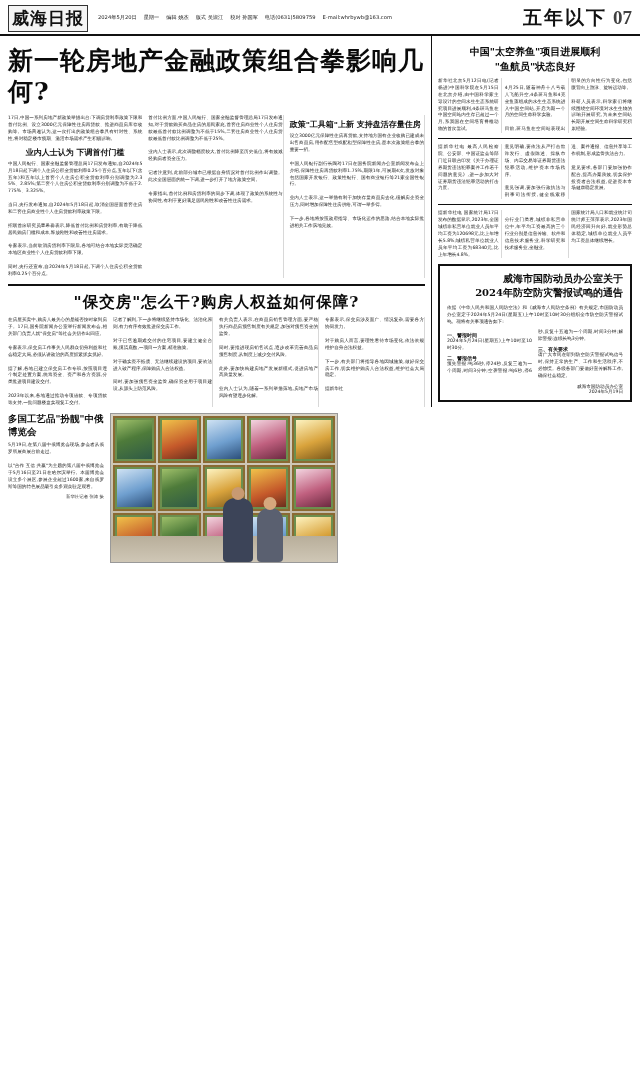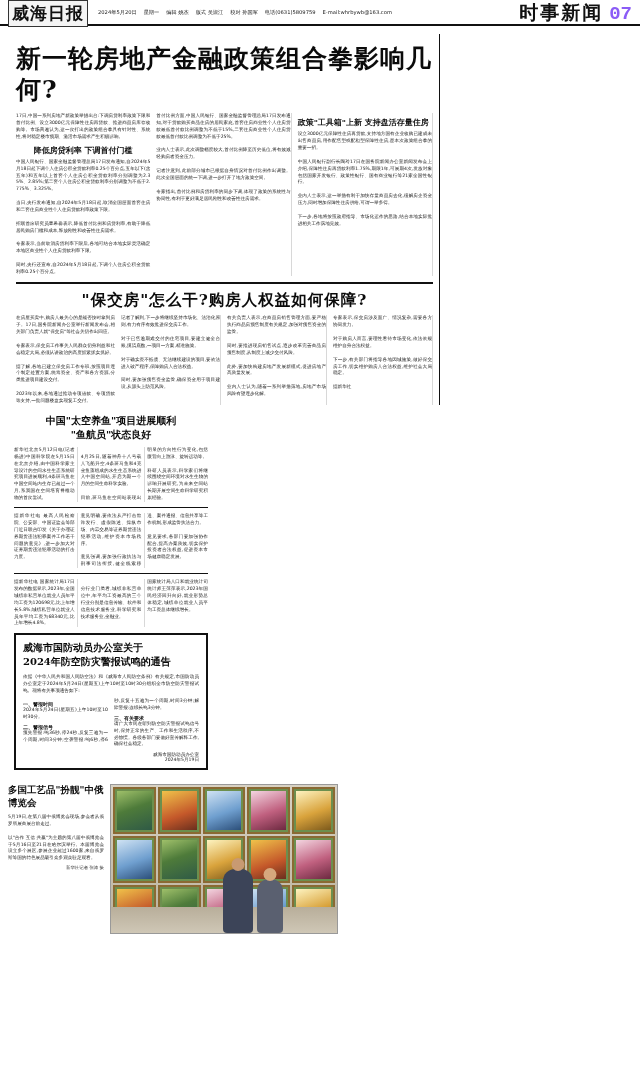--- a/index.html
+++ b/index.html
@@ -15,21 +15,21 @@
     background: #ffffff;
     overflow: hidden;
   }
 
   
   .masthead {
     display: flex;
     align-items: center;
     padding: 6px 8px 4px 8px;
     border-bottom: 2px solid #111;
-    height: 26px;
+    height: 36px;
   }
   .logo {
     font-family: "DejaVu Serif", "Liberation Serif", serif;
     font-weight: bold;
     font-size: 17px;
     letter-spacing: 1px;
     color: #111;
     padding: 1px 3px;
     border: 1px solid #333;
     white-space: nowrap;
@@ -51,43 +51,42 @@
     gap: 6px;
   }
   .mast-section {
     font-family: "DejaVu Serif", "Liberation Serif", serif;
     font-size: 19px;
     font-weight: bold;
     color: #111;
     letter-spacing: 2px;
   }
   .mast-page {
-    font-family: Liberation Mono, monospace;
+    font-family: Liberation Serif, serif;
     font-size: 19px;
     font-weight: bold;
-    color: #8b5cf6;
+    color: #404040;
   }
 
   
   .body-text {
     font-size: 4.6px;
     line-height: 1.5;
     text-align: justify;
     color: #1a1a1a;
     font-family: "DejaVu Sans", "Liberation Sans", sans-serif;
     word-break: break-all;
   }
 
   .col-rule { border-right: 1px solid #d8d8d8; }
 
   
   .content {
     display: flex;
-    padding: 8px;
-    flex-direction: column;
+    padding: 0;
   }
   .left-zone {
     width: 432px;
     padding: 6px 6px 0 8px;
     border-right: 1px solid #111;
   }
   .right-zone {
     width: 208px;
     padding: 6px 8px 0 6px;
   }
@@ -223,21 +222,21 @@
 
   
   .notice {
     border: 2px solid #111;
     padding: 6px 7px 6px 7px;
     margin-top: 6px;
   }
   .notice-title {
     font-family: "DejaVu Serif", "Liberation Serif", serif;
     font-weight: bold;
-    text-align: left;
+    text-align: right;
     font-size: 10px;
     line-height: 1.4;
     color: #0b0b0b;
     margin-bottom: 5px;
   }
   .notice-sign {
     font-size: 4.6px;
     text-align: right;
     margin-top: 4px;
     color: #222;
@@ -260,36 +259,36 @@
     <div class="mast-meta">
       <span>2024年5月20日</span>
       <span>星期一</span>
       <span>编辑 姚杰</span>
       <span>版式 吴淑江</span>
       <span>校对 孙国军</span>
       <span>电话(0631)5809759</span>
       <span>E-mail:whrbywb@163.com</span>
     </div>
     <div class="mast-right">
-      <span class="mast-section">时事新闻</span>
+      <span class="mast-section">五年以下</span>
       <span class="mast-page">07</span>
     </div>
   </div>
 
   <div class="content">
 
     <div class="left-zone">
 
       <div>
         <div class="headline-main">新一轮房地产金融政策组合拳影响几何?</div>
 
         <div class="cols4">
           <div>
             <div class="body-text" style="white-space:pre-wrap;">17日,中国一系列房地产新政策举措出台:下调房贷利率政策下限和首付比例、设立3000亿元保障性住房再贷款、推进商品房库存收购等。市场普遍认为,这一次打出的政策组合拳具有针对性、系统性,将对稳定楼市预期、激活市场需求产生积极影响。</div>
-            <div class="sub-head">降低房贷利率 下调首付门槛</div>
+            <div class="sub-head">业内人士认为 下调首付门槛</div>
             <div class="body-text" style="white-space:pre-wrap;">中国人民银行、国家金融监督管理总局17日发布通知,自2024年5月18日起下调个人住房公积金贷款利率0.25个百分点,五年以下(含五年)和五年以上首套个人住房公积金贷款利率分别调整为2.35%、2.85%;第二套个人住房公积金贷款利率分别调整为不低于2.775%、3.325%。
 
 当日,央行发布通知,自2024年5月18日起,取消全国层面首套住房和二套住房商业性个人住房贷款利率政策下限。
 
 招联首席研究员董希淼表示,降低首付比例和房贷利率,有助于降低居民购房门槛和成本,释放刚性和改善性住房需求。
 
 专家表示,当前取消房贷利率下限后,各地可结合本地实际灵活确定本地区商业性个人住房贷款利率下限。
 
 同时,央行还宣布,自2024年5月18日起,下调个人住房公积金贷款利率0.25个百分点。</div>
           </div>

